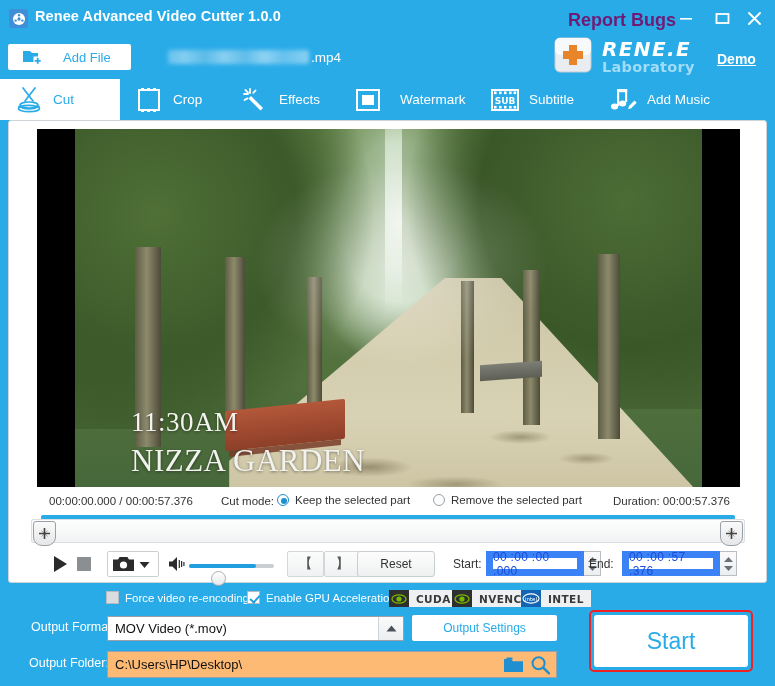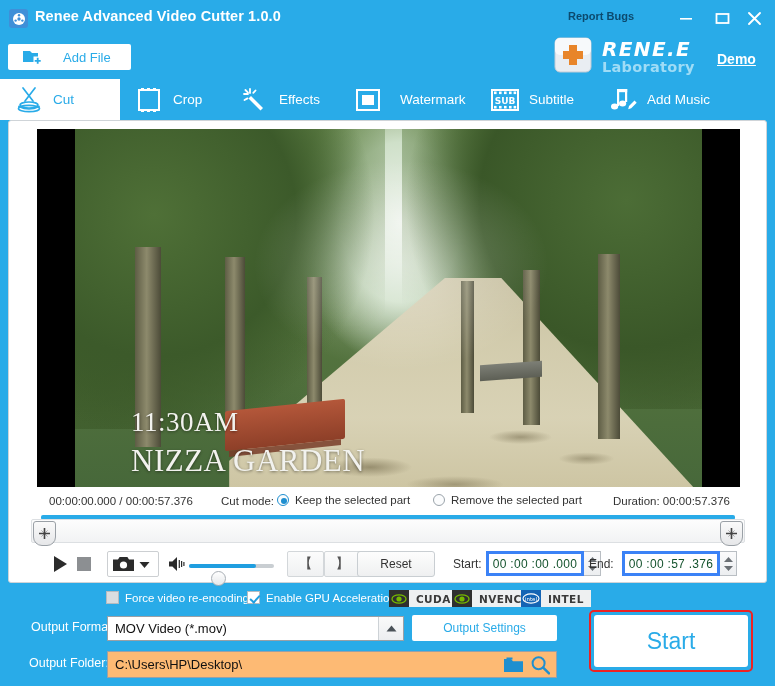--- a/index.html
+++ b/index.html
@@ -26,21 +26,21 @@
   }
   .app-icon svg { display: block; }
   .app-title {
     position: absolute; left: 35px; top: 8px;
     font-size: 14.5px; font-weight: bold; color: #ffffff;
     letter-spacing: .1px;
     white-space: nowrap;
   }
   .report-bugs {
     position: absolute; left: 568px; top: 10px;
-    font-size: 11px; font-weight: bold; color: #0c4a6e;
+    font-size: 18px; font-weight: bold; color: #701a75;
     cursor: pointer; white-space: nowrap;
   }
   .wbtn {
     position: absolute; top: 8px; width: 22px; height: 20px;
     display: flex; align-items: center; justify-content: center;
     cursor: pointer;
   }
   .wbtn-min { left: 675px; }
   .wbtn-max { left: 711px; }
   .wbtn-close { left: 743px; }
@@ -291,23 +291,23 @@
     background: linear-gradient(180deg,#fdfdfd,#eff0f1);
     border: 1px solid #c9ced2; border-radius: 3px;
     display: flex; align-items: center; justify-content: center;
     font-size: 12px; color: #333; cursor: pointer;
   }
   .tf-label { position: absolute; top: 6px; font-size: 12px; color: #333; }
   .tf-start-label { left: 444px; }
   .tf-end-label { left: 580px; }
   .tf-box {
     position: absolute; top: 0; height: 25px;
-    background: #ffffff; border: 3px solid #3b82f6;
-    display: flex; align-items: center; justify-content: center;
-    font-size: 12px; color: #14532d; cursor: text;
+    background: #ffffff; border: 7px solid #3b82f6;
+    display: flex; align-items: center; justify-content: center;
+    font-size: 12px; color: #1d4ed8; cursor: text;
     font-family: "Liberation Sans", sans-serif; letter-spacing: .3px;
   }
   .tf-start { left: 477px; width: 98px; }
   .tf-end { left: 613px; width: 98px; }
   .spinner {
     position: absolute; top: 0; width: 17px; height: 25px;
     background: linear-gradient(180deg,#fbfbfc,#eceef0);
     border: 1px solid #b9bec3; border-left: none;
     display: flex; flex-direction: column; align-items: center; justify-content: center;
     cursor: pointer;
@@ -434,20 +434,24 @@
 
   <div class="addfile-btn">
     <span class="addfile-icon">
       <svg width="21" height="18" viewBox="0 0 21 18">
         <path d="M1 3 h7 l2 2 h6 v9 H1 Z" fill="#29ABE8"></path>
         <rect x="11.5" y="8.5" width="8.5" height="8.5" fill="#ffffff"></rect>
         <path d="M15.7 9.8 v6 M12.7 12.8 h6" stroke="#29ABE8" stroke-width="1.8"></path>
       </svg>
     </span>
     <span class="addfile-label">Add File</span>
+  </div>
+  <div class="filename-wrap">
+    <span class="filename-blur"></span>
+    <span class="filename-ext">.mp4</span>
   </div>
 
   <div class="brand">
     <span class="brand-cross">
       <svg width="44" height="44" viewBox="0 0 44 44">
         <rect x="4" y="5" width="36" height="34" rx="5" fill="#e9edf2" stroke="#c2cbd6" stroke-width="1"></rect>
         <rect x="4" y="5" width="36" height="17" rx="5" fill="#f7f9fb"></rect>
         <path d="M18 12 h8 v6 h6 v8 h-6 v6 h-8 v-6 h-6 v-8 h6 Z" fill="#e8852a"></path>
       </svg>
     </span>

